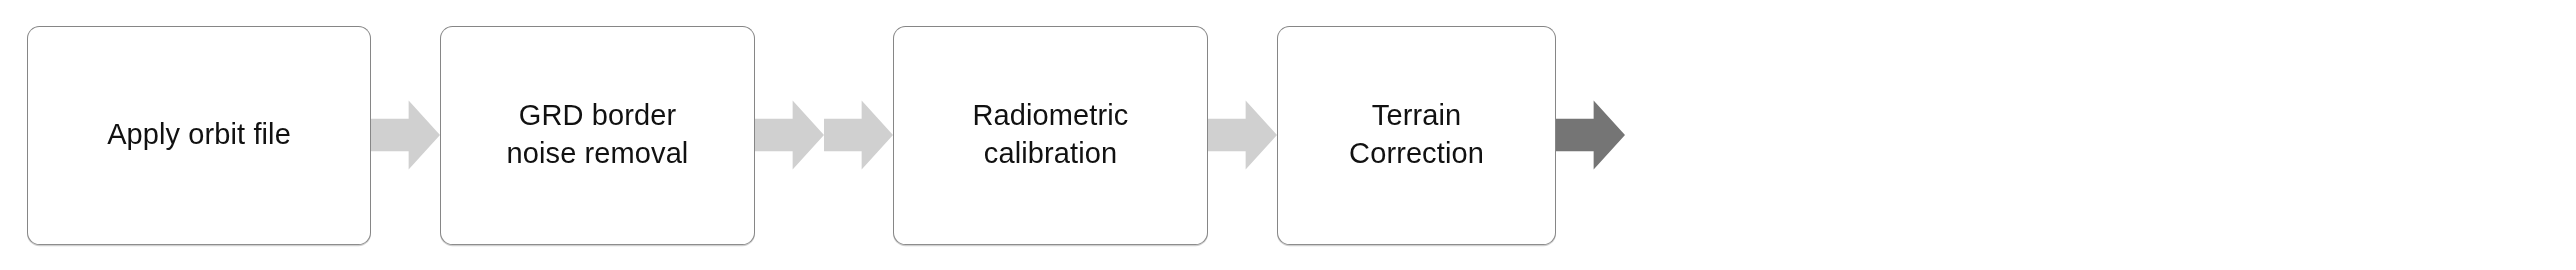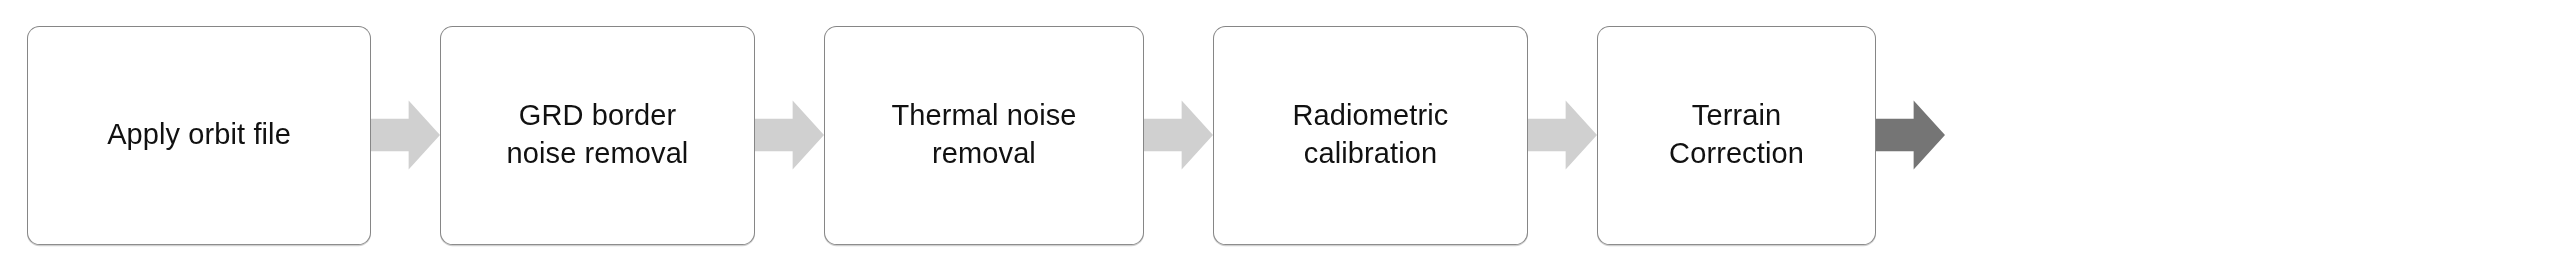--- a/index.html
+++ b/index.html
@@ -90,24 +90,20 @@
       <span class="node-label">GRD border
 noise removal</span>
     </div>
 
     <div class="arrow">
       <svg viewBox="0 0 110 118" xmlns="http://www.w3.org/2000/svg" aria-hidden="true">
         <polygon points="0,33 60,33 60,4 110,59 60,114 60,85 0,85" fill="#d0d0d0"></polygon>
       </svg>
     </div>
 
-    <div class="node rounded" style="width:320px;">
-      <span class="node-label">Thermal noise
-removal</span>
-    </div>
 
     <div class="arrow">
       <svg viewBox="0 0 110 118" xmlns="http://www.w3.org/2000/svg" aria-hidden="true">
         <polygon points="0,33 60,33 60,4 110,59 60,114 60,85 0,85" fill="#d0d0d0"></polygon>
       </svg>
     </div>
 
     <div class="node rounded" style="width:315px;">
       <span class="node-label">Radiometric
 calibration</span>

